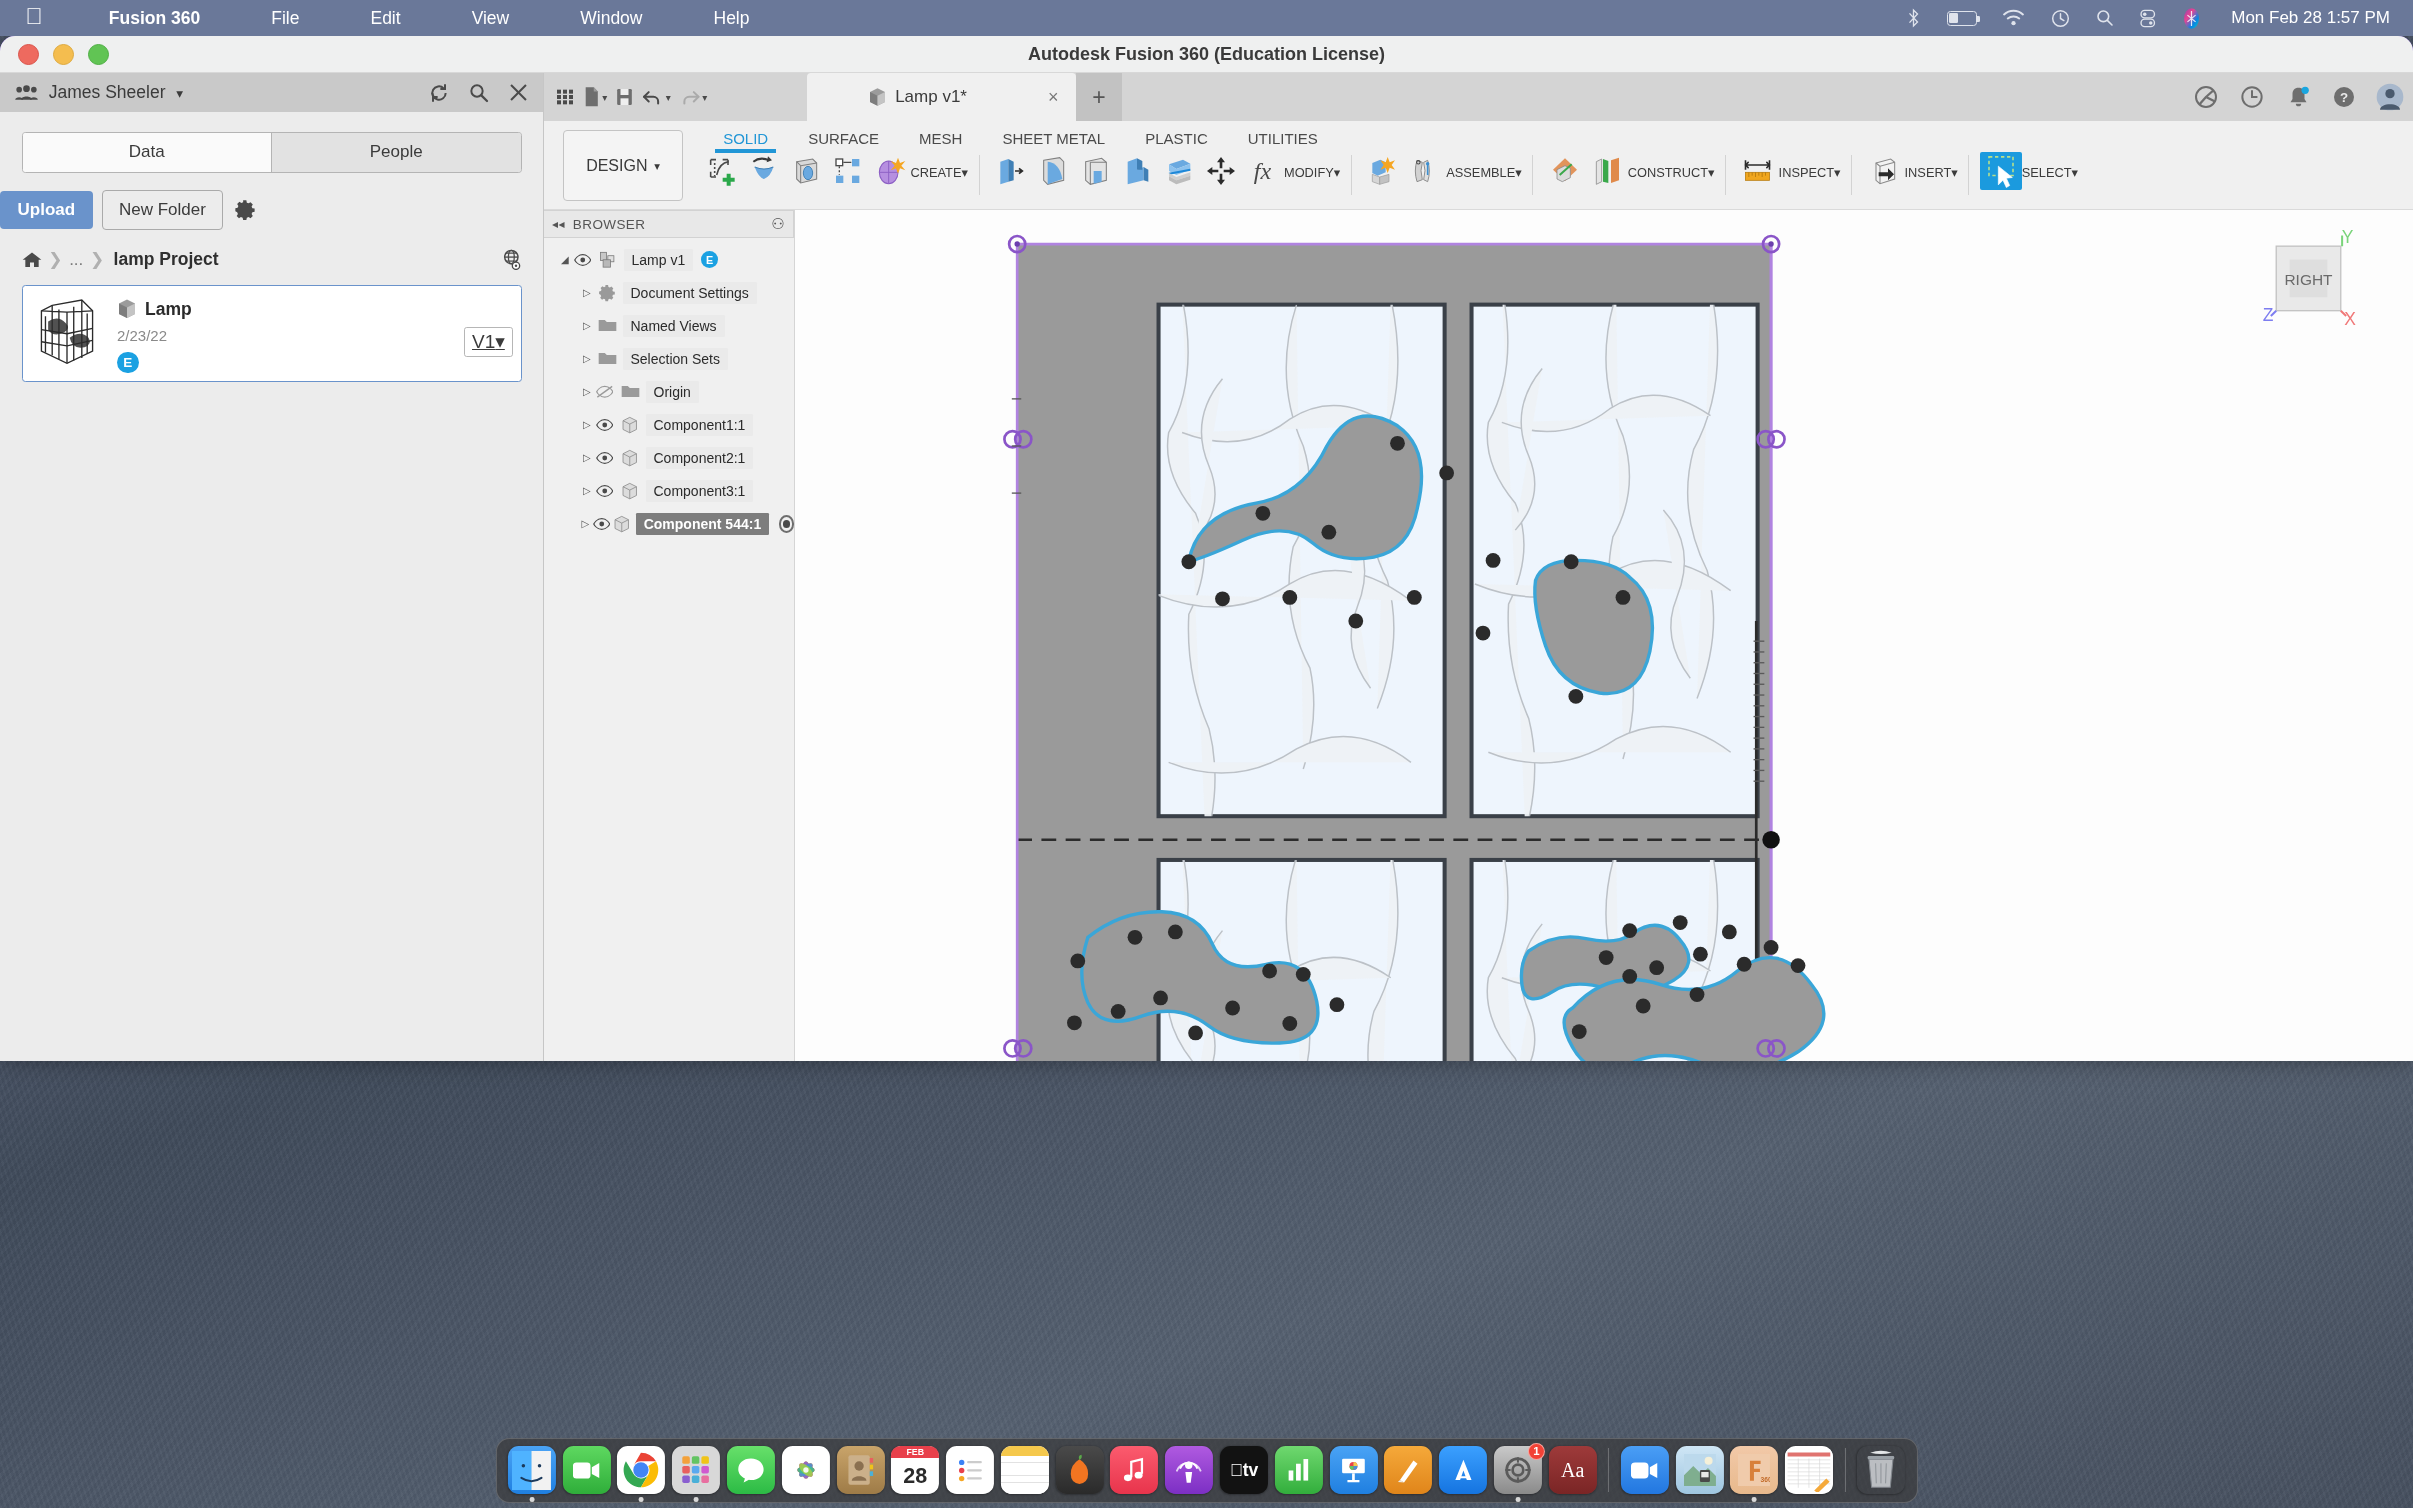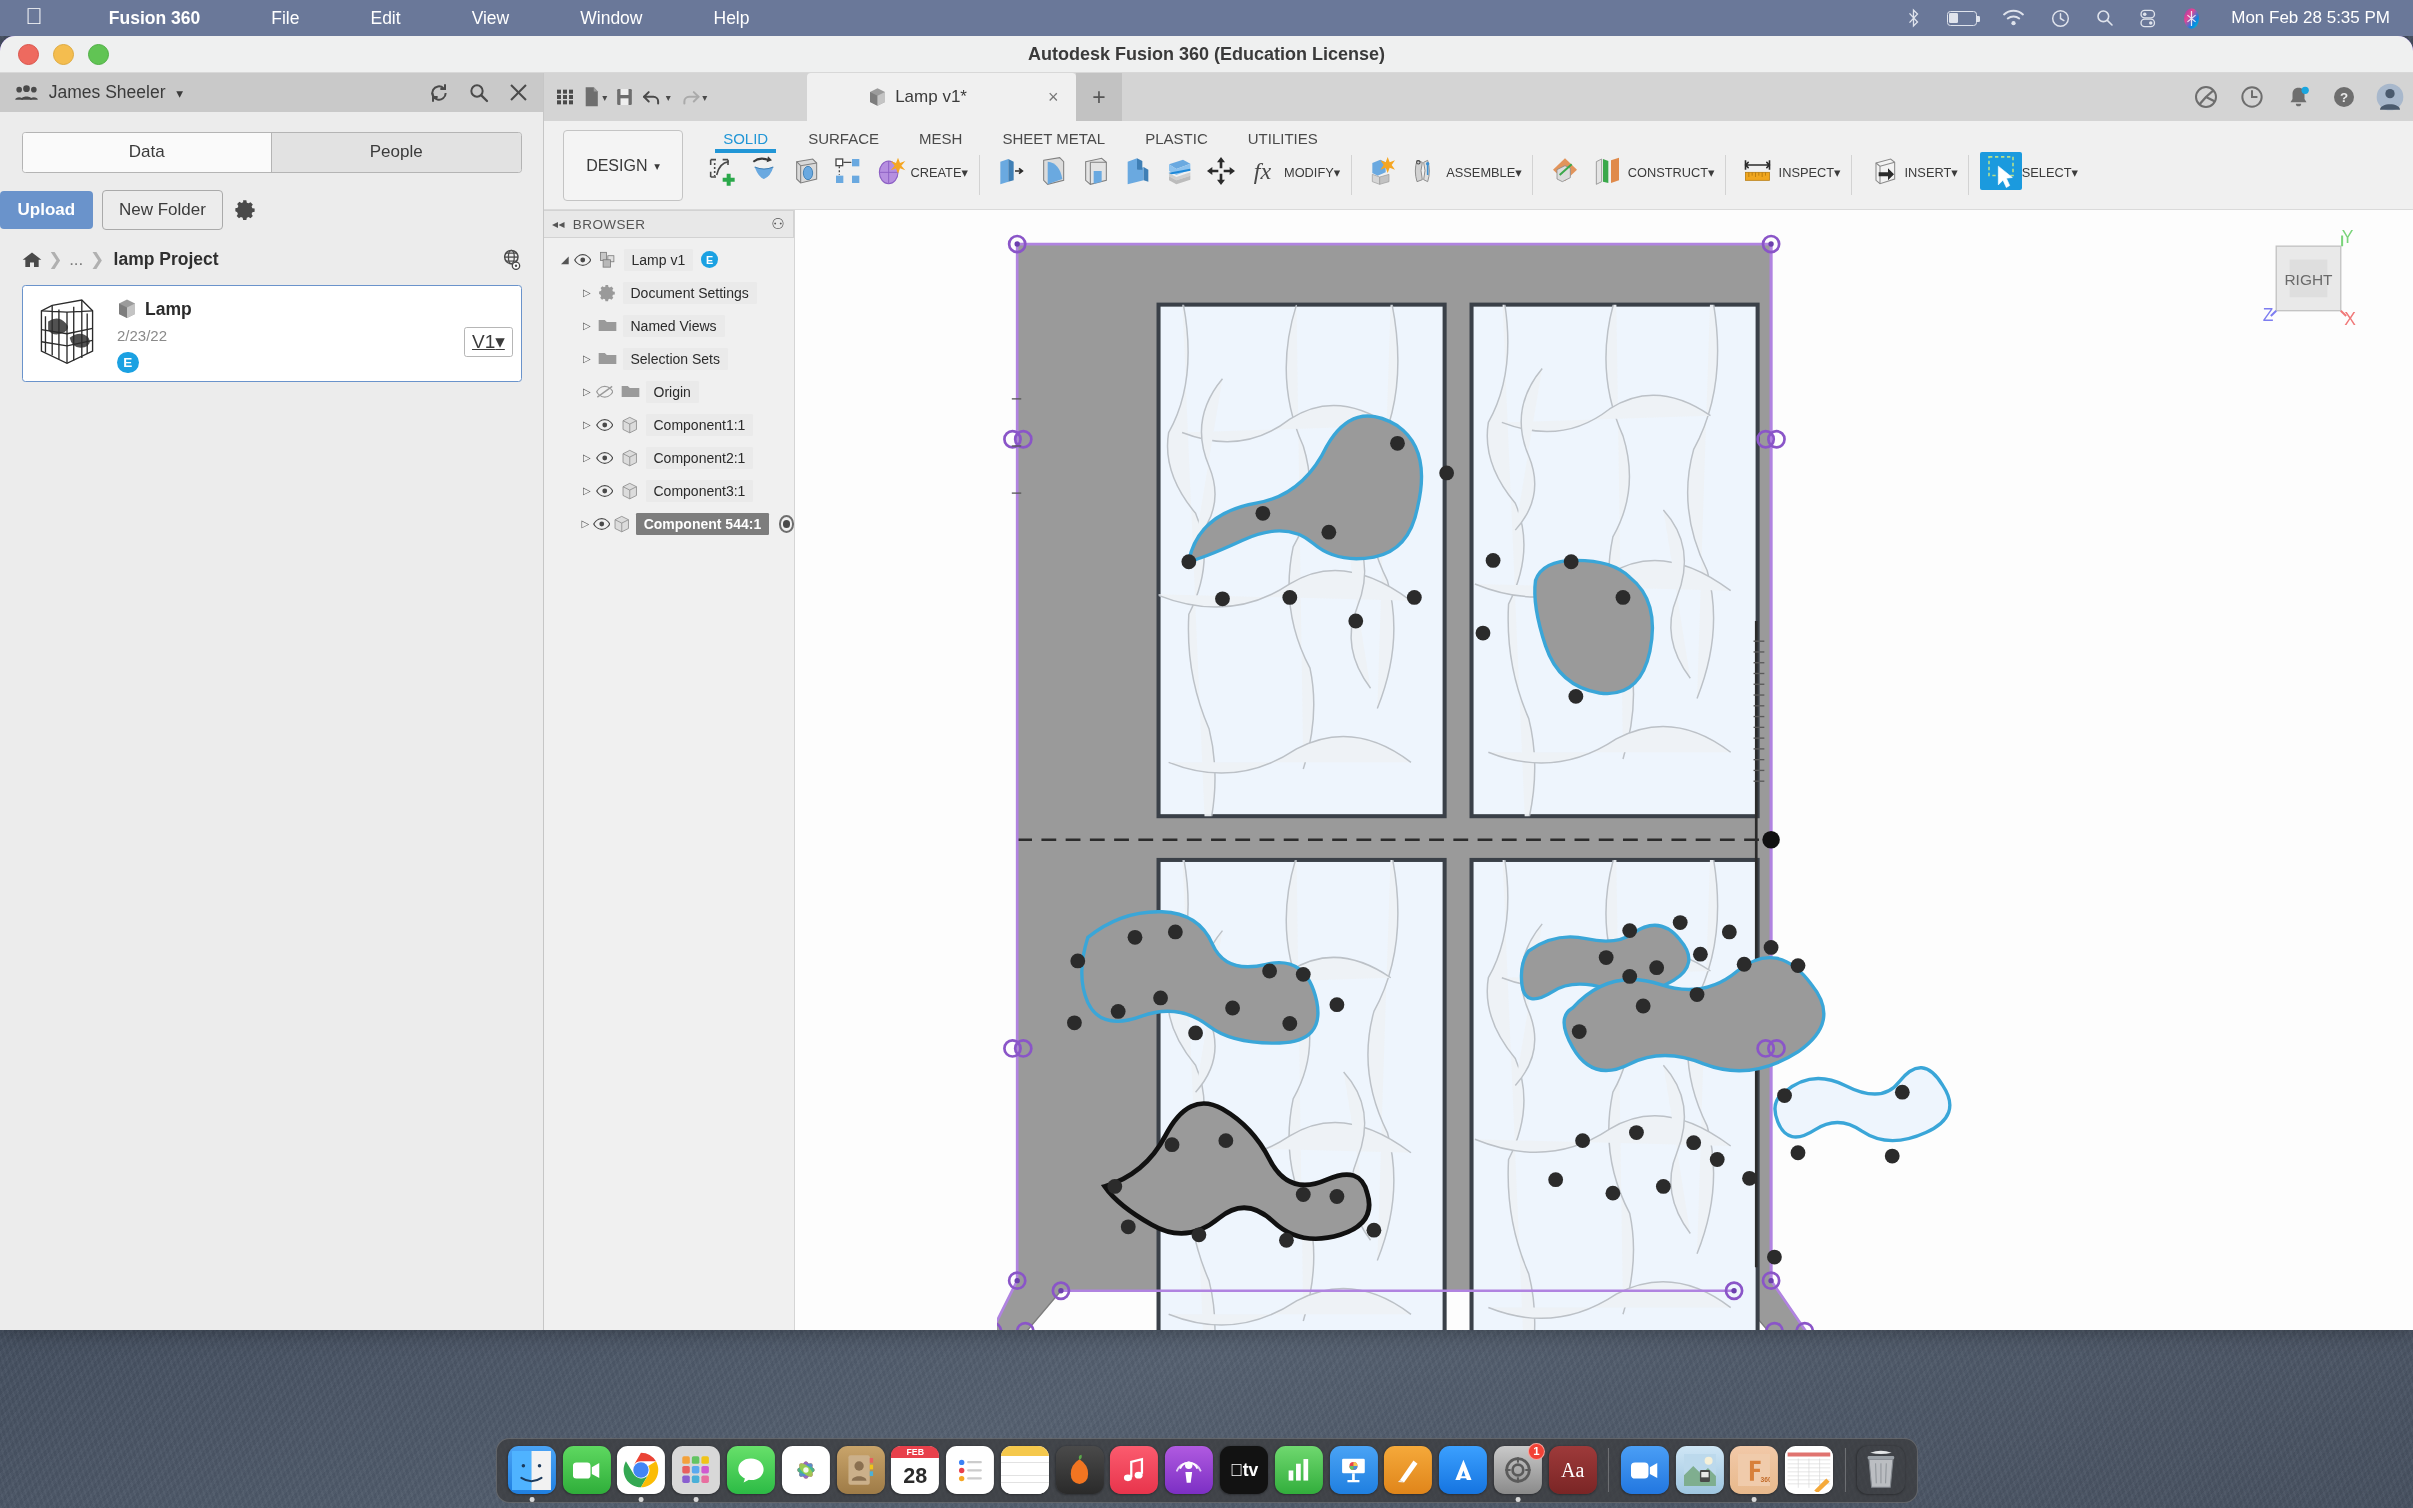--- a/index.html
+++ b/index.html
@@ -47,21 +47,21 @@
   }
   #menubar .clock { font-size: 17px; margin-left: 30px; white-space: nowrap; }
 
   
   .bat { width: 30px; height: 15px; border: 1.7px solid #dfe3ec; border-radius: 3.4px; position: relative; }
   .bat::after { content:""; position:absolute; right:-4px; top:4px; width:2.7px; height:6px; background:#dfe3ec; border-radius:0 1.3px 1.3px 0; }
   .bat > i { position:absolute; left:1.3px; top:1.3px; bottom:1.3px; width:8.8px; background:#dfe3ec; border-radius:1.3px; display:block; }
 
   
   #fusion {
-    position: absolute; left: 0; top: 36px; width: 2413px; height: 1294px;
+    position: absolute; left: 0; top: 36px; width: 2413px; height: 1025px;
     background: #8b5cf6;
     border-top-left-radius: 15px; border-top-right-radius: 15px;
     overflow: hidden;
     box-shadow: 0 0 23px rgba(0,0,0,0.35);
     z-index: 50;
   }
   
   #titlebar {
     height: 37px; background: #eff0f0; position: relative;
     display: flex; align-items: center;
@@ -339,21 +339,21 @@
           <stop offset="0%" stop-color="#8e44ad"></stop>
               <stop offset="35%" stop-color="#e84393"></stop>
           <stop offset="70%" stop-color="#0984e3"></stop>
               <stop offset="100%" stop-color="#00cec9"></stop>
             </linearGradient>
           </defs>
         <ellipse cx="14" cy="17" rx="11" ry="15" fill="url(#sg)"></ellipse>
         <path d="M14 6 L14 28 M8 12 L20 22 M20 12 L8 22" stroke="#fff" stroke-width="1.8" opacity=".85"></path>
       </svg>
     </span>
-    <span class="clock">Mon Feb 28  5:35 PM</span>
+    <span class="clock">Mon Feb 28  1:57 PM</span>
   </span>
 </div>
 
 <div id="fusion">
 
   <div id="titlebar">
     <div class="traffic">
       <span class="tl r"></span>
       <span class="tl y"></span>
       <span class="tl g"></span>

